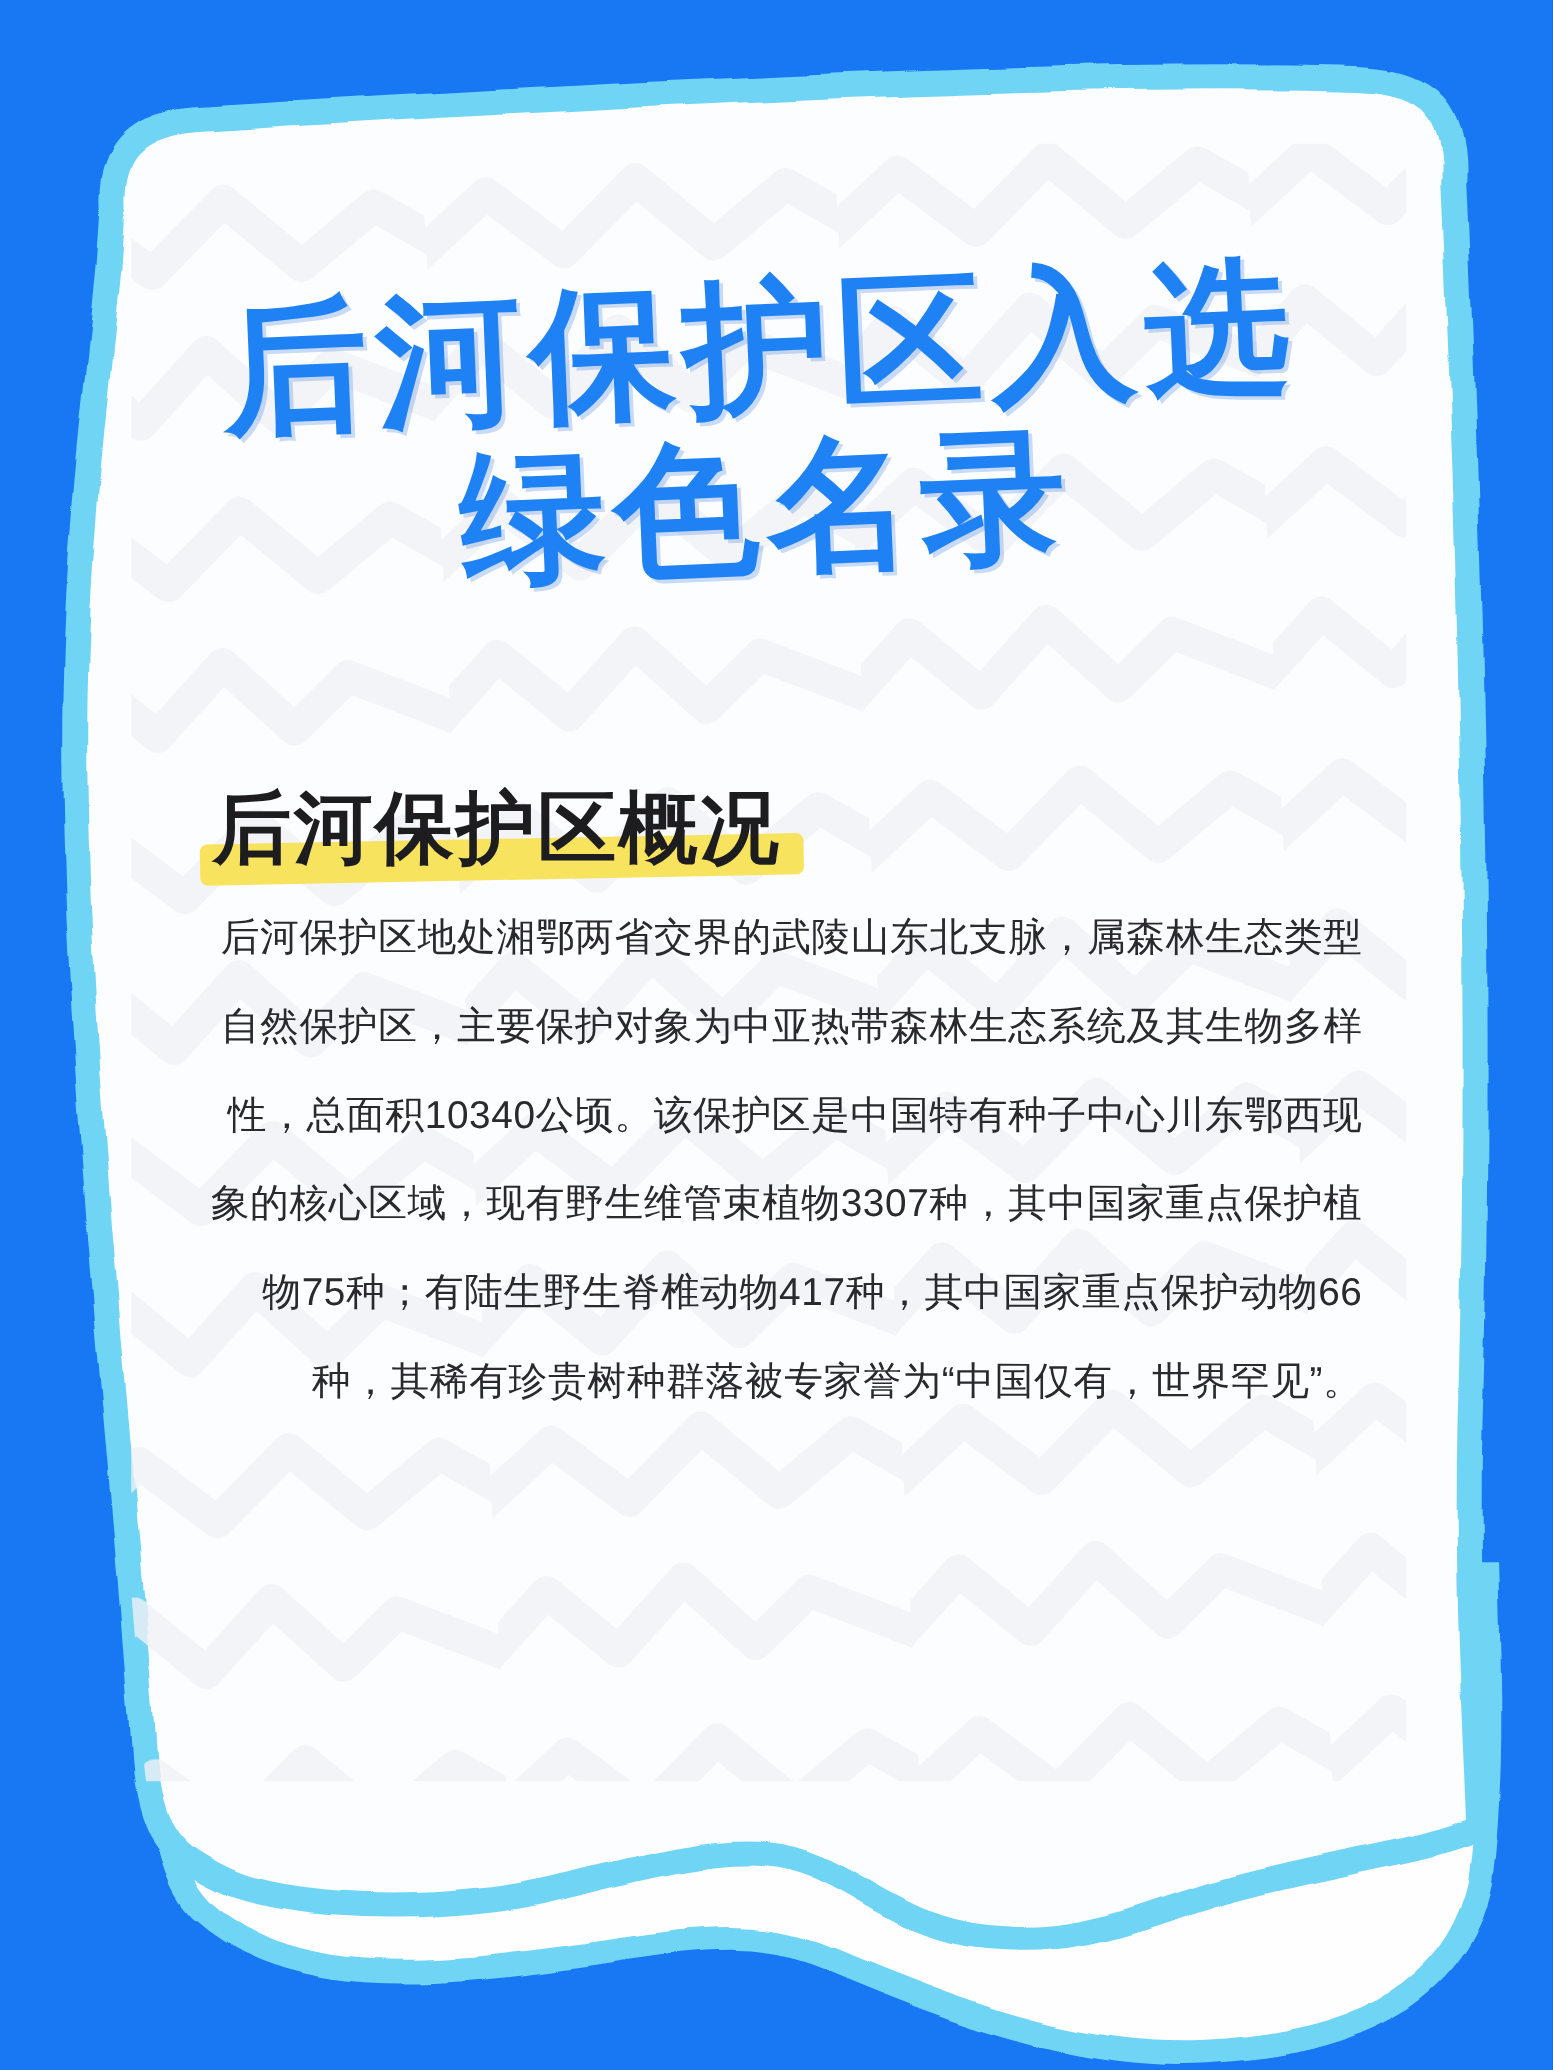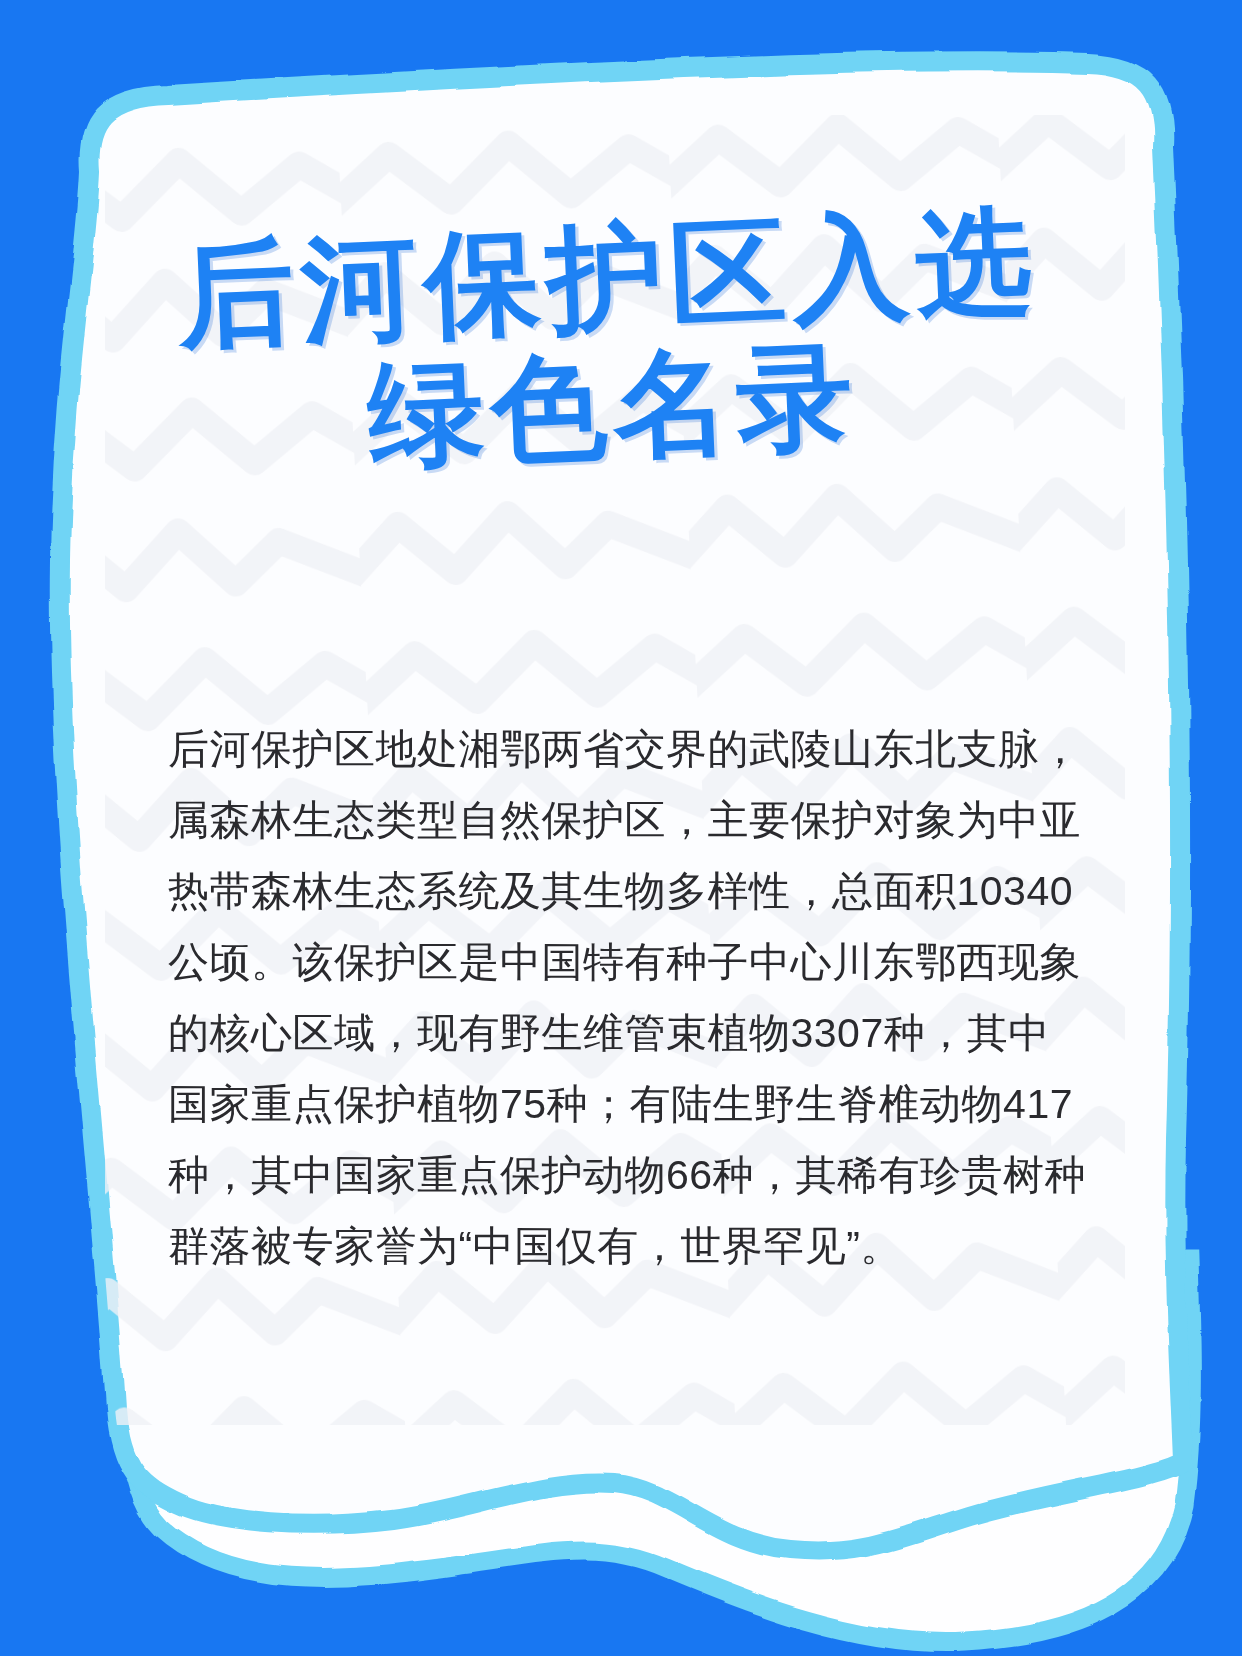--- a/index.html
+++ b/index.html
@@ -66,26 +66,26 @@
     color: #1D1D1F;
     letter-spacing: 2px;
     white-space: nowrap;
   }
 
   .body-text {
     position: absolute;
     left: 168px;
     top: 714px;
     width: 922px;
-    font-size: 41px;
+    font-size: 31px;
     line-height: 71px;
     font-weight: 500;
     color: #2A2A2E;
     letter-spacing: 0.5px;
-    text-align: left;
+    text-align: right;
     z-index: 3;
   }
 </style>
 </head>
 <body>
 
 <div class="poster">
 
   <svg class="card-svg" viewBox="0 0 1242 1656" xmlns="http://www.w3.org/2000/svg" aria-hidden="true">
     <defs>
@@ -114,16 +114,20 @@
     <g clip-path="url(#cardClip)">
       <rect x="105" y="115" width="1020" height="1310" fill="url(#wm)"></rect>
     </g>
   </svg>
 
   <div class="title">
     <span class="tline">后河保护区入选</span>
     <span class="tline">绿色名录</span>
   </div>
 
+  <div class="heading-wrap">
+    <span class="heading-hl"></span>
+    <span class="heading-text">后河保护区概况</span>
+  </div>
 
   <div class="body-text">后河保护区地处湘鄂两省交界的武陵山东北支脉，属森林生态类型自然保护区，主要保护对象为中亚热带森林生态系统及其生物多样性，总面积10340公顷。该保护区是中国特有种子中心川东鄂西现象的核心区域，现有野生维管束植物3307种，其中国家重点保护植物75种；有陆生野生脊椎动物417种，其中国家重点保护动物66种，其稀有珍贵树种群落被专家誉为“中国仅有，世界罕见”。</div>
 
 </div>
 
 </body></html>

